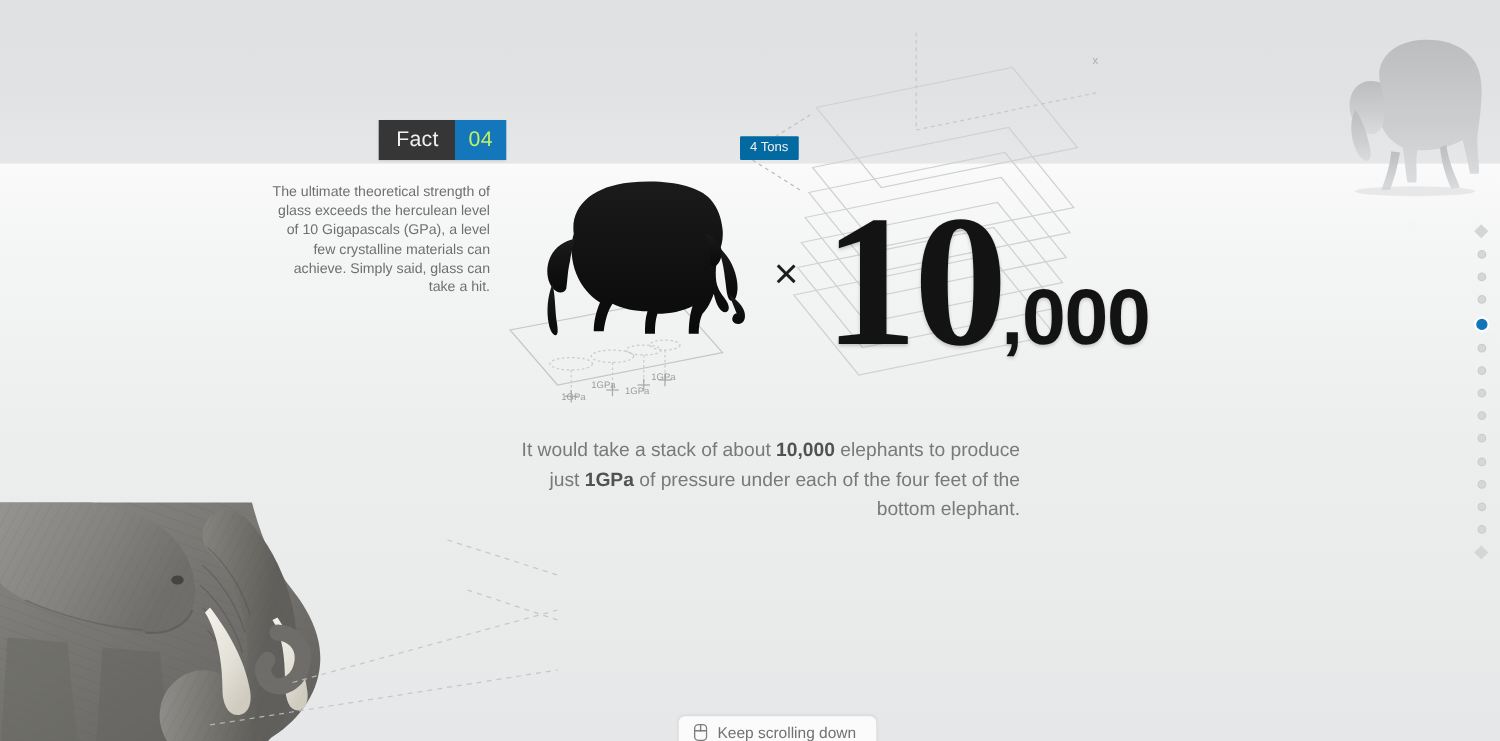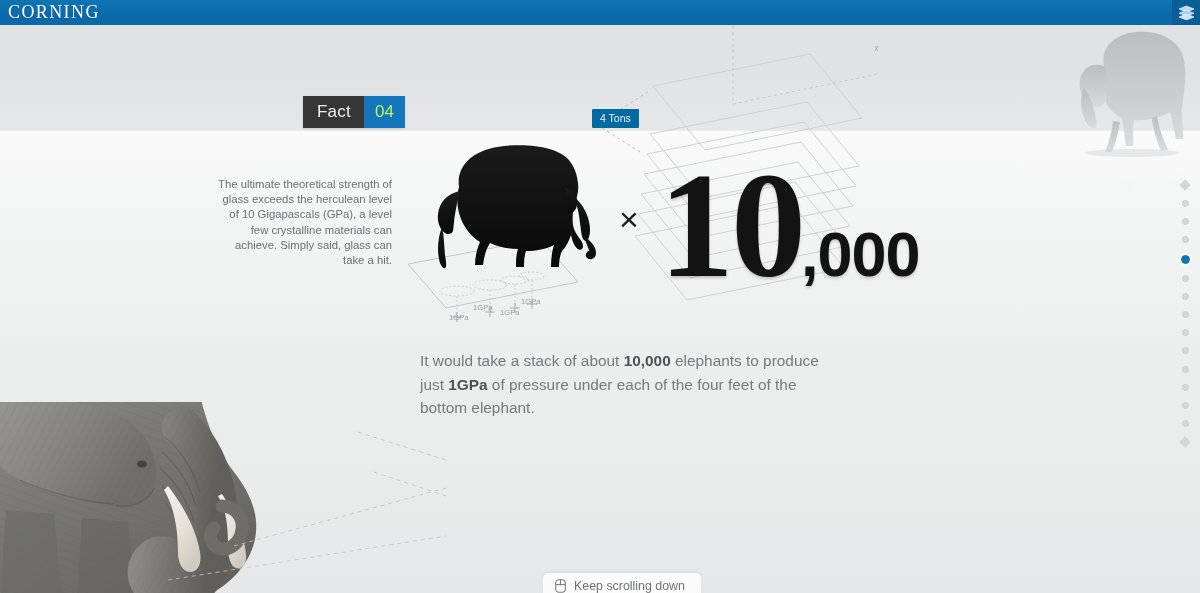--- a/index.html
+++ b/index.html
@@ -71,21 +71,20 @@
     padding: 0 11px; letter-spacing: .2px;
   }
 
   
   .desc {
     position: absolute; left: 212px; top: 147px; width: 180px;
     text-align: right;
     font-size: 11.3px; line-height: 15.2px;
     color: #6d6f71;
     z-index: 30;
-    margin-top: 30px;
   }
 
   
   .tons-badge {
     position: absolute; left: 592px; top: 109px;
     background: #0369a1; color: #f0f0f0;
     font-size: 10.5px; line-height: 19px;
     padding: 0 8px; border-radius: 1px;
     z-index: 32;
   }
@@ -112,22 +111,22 @@
   }
   .bignum .thousand {
     font-size: 63px; font-weight: bold; letter-spacing: -1px;
     display: inline-block; vertical-align: baseline;
     margin-left: -2px;
     text-shadow: 0 2px 3px rgba(0,0,0,.18);
   }
 
   
   .caption {
-    position: absolute; left: 420px; top: 349px; width: 420px;
-    text-align: left;
+    position: absolute; left: 396px; top: 349px; width: 420px;
+    text-align: right;
     font-size: 15.4px; line-height: 23.6px;
     color: #77797b;
     z-index: 30;
   }
   .caption b { color: #4f5153; font-weight: bold; }
 
   
   .gpa {
     position: absolute;
     font-size: 7.6px; color: #9a9c9e;
@@ -427,32 +426,20 @@
 
   <svg style="position:absolute;left:168px;top:430px;z-index:16;" width="280" height="163">
     <g stroke="#c0c2c4" stroke-width="1" stroke-dasharray="4,4" fill="none" opacity=".85">
       <line x1="190" y1="2" x2="278" y2="30"></line>
       <line x1="206" y1="42" x2="278" y2="66"></line>
       <line x1="66" y1="116" x2="278" y2="58"></line>
       <line x1="0" y1="150" x2="278" y2="106"></line>
     </g>
   </svg>
 
-  <div class="topbar">
-    <div class="brand">CORNING</div>
-    <div class="layers-btn">
-      <svg width="17" height="15" viewBox="0 0 17 15">
-        <g fill="#bcd9ee" stroke="#e9f3fa" stroke-width="0.7">
-          <path d="M8.5 1 L16 4 L8.5 7 L1 4 Z"></path>
-          <path d="M8.5 5.2 L16 8.2 L8.5 11.2 L1 8.2 Z" fill="#a8cde8"></path>
-          <path d="M8.5 9 L16 12 L8.5 15 L1 12 Z" fill="#cfe5f5"></path>
-        </g>
-      </svg>
-    </div>
-  </div>
 
   <div class="sidenav">
     <div class="nav-diamond"></div>
     <div class="nav-dot"></div>
     <div class="nav-dot"></div>
     <div class="nav-dot"></div>
     <div class="nav-dot active"></div>
     <div class="nav-dot"></div>
     <div class="nav-dot"></div>
     <div class="nav-dot"></div>

